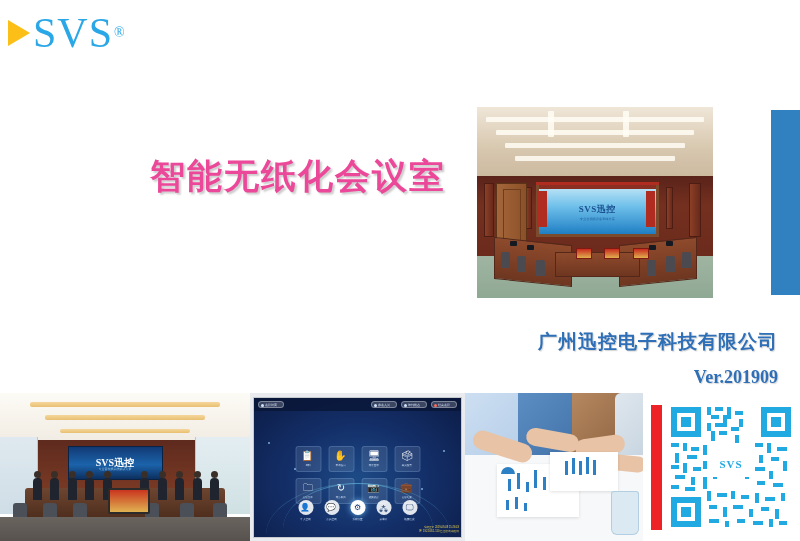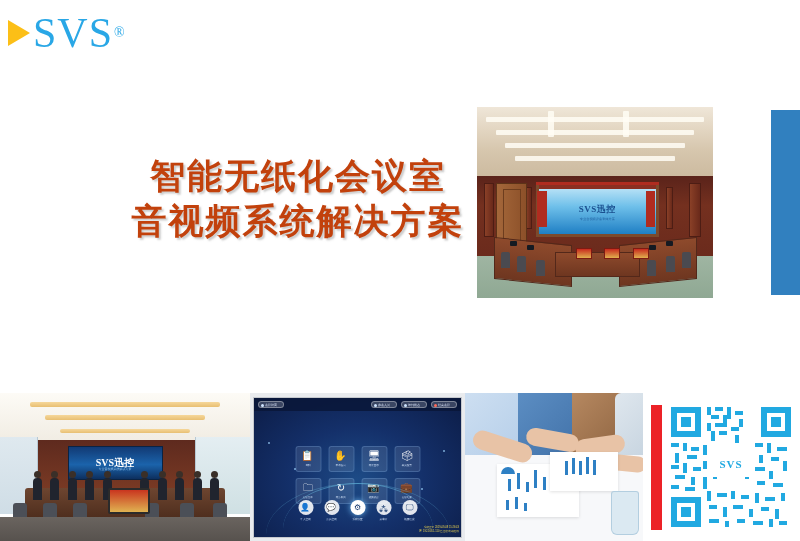--- a/index.html
+++ b/index.html
@@ -27,21 +27,21 @@
   }
   .logo-reg { font-size: 14px; color: #29A7E6; vertical-align: super; font-family: "Liberation Serif", serif; margin-left: 1px; }
 
   
   .accent-bar { position: absolute; left: 771px; top: 110px; width: 29px; height: 185px; background: #3180BF; }
 
   
   .title-block { position: absolute; left: 108px; top: 154px; width: 380px; text-align: center; }
   .title-line {
     font-family: "DejaVu Sans", sans-serif;
-    font-size: 35px; font-weight: 700; color: #c2410c;
+    font-size: 35px; font-weight: 700; color: #ec4899;
     letter-spacing: 2px; line-height: 45px;
     text-shadow: 2px 2px 2px rgba(160,160,160,0.55);
     white-space: nowrap;
   }
 
   
   .company-block { position: absolute; right: 22px; top: 329px; text-align: right; }
   .company-name {
     font-family: "DejaVu Sans", sans-serif;
     font-size: 19px; font-weight: 700; color: #2E6FB7; letter-spacing: 1px;
@@ -175,23 +175,26 @@
   <div class="logo">
     <div class="logo-tri"></div>
     <div class="logo-text">SVS</div>
     <div class="logo-reg">®</div>
   </div>
 
   <div class="accent-bar"></div>
 
   <div class="title-block">
     <div class="title-line">智能无纸化会议室</div>
-    <div class="title-line">音视频系统解决方案</div>
   </div>
 
+  <div class="company-block">
+    <div class="company-name">广州迅控电子科技有限公司</div>
+    <div class="version">Ver.201909</div>
+  </div>
 
   <div class="hero-photo">
     <div class="hp-ceiling">
       <div class="hp-ceil-slat" style="left:4%;top:14%;width:92%;"></div>
       <div class="hp-ceil-slat" style="left:8%;top:32%;width:84%;"></div>
       <div class="hp-ceil-slat" style="left:12%;top:50%;width:76%;"></div>
       <div class="hp-ceil-slat" style="left:16%;top:68%;width:68%;"></div>
       <div class="hp-ceil-slat" style="left:30%;top:6%;width:6px;height:26px;"></div>
       <div class="hp-ceil-slat" style="left:62%;top:6%;width:6px;height:26px;"></div>
     </div>

